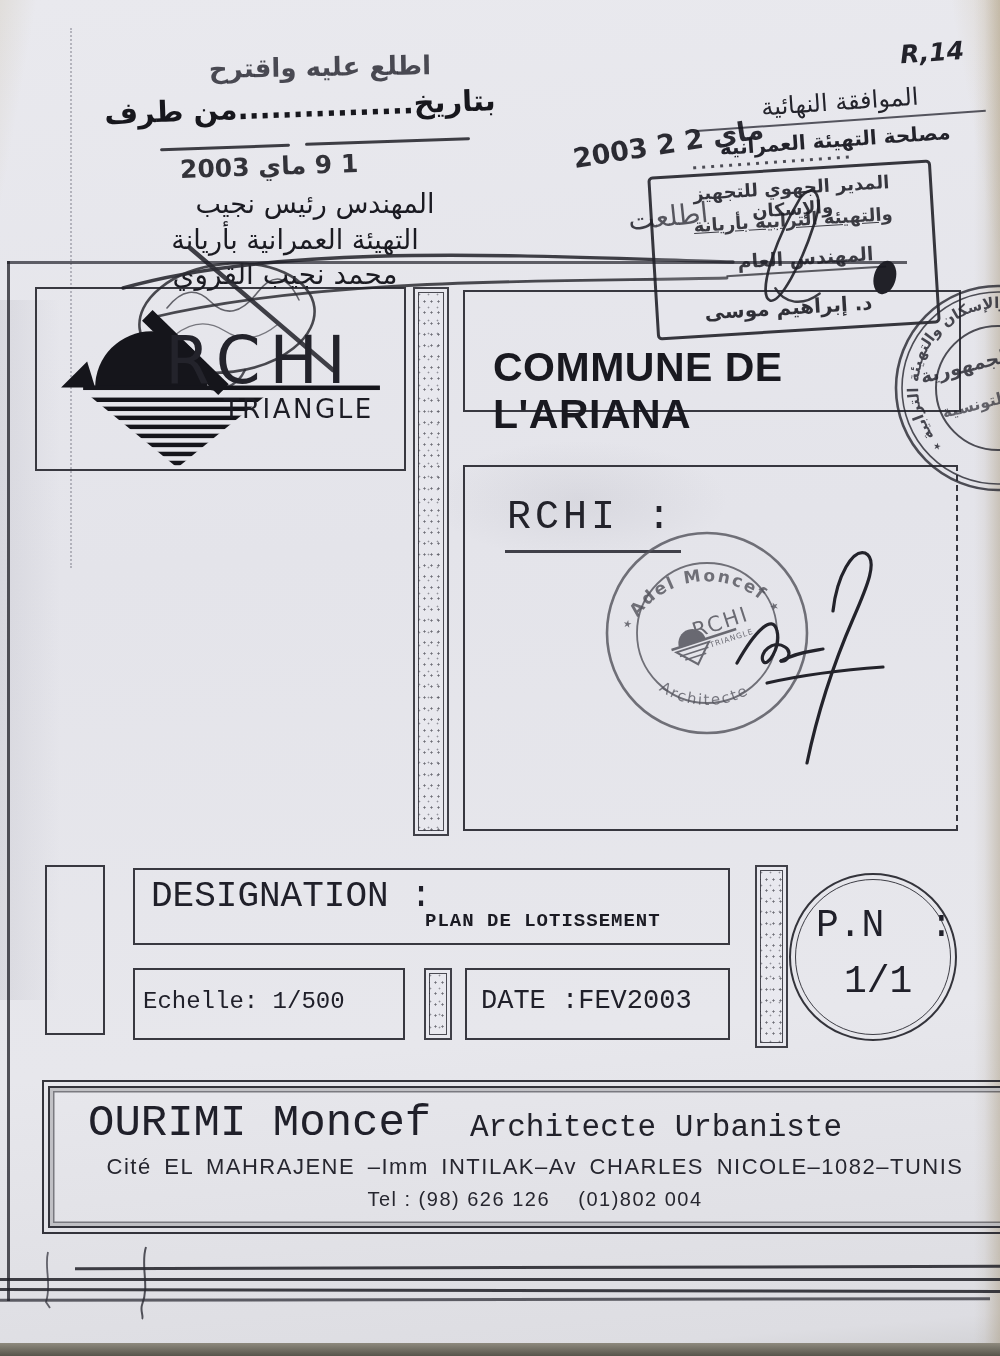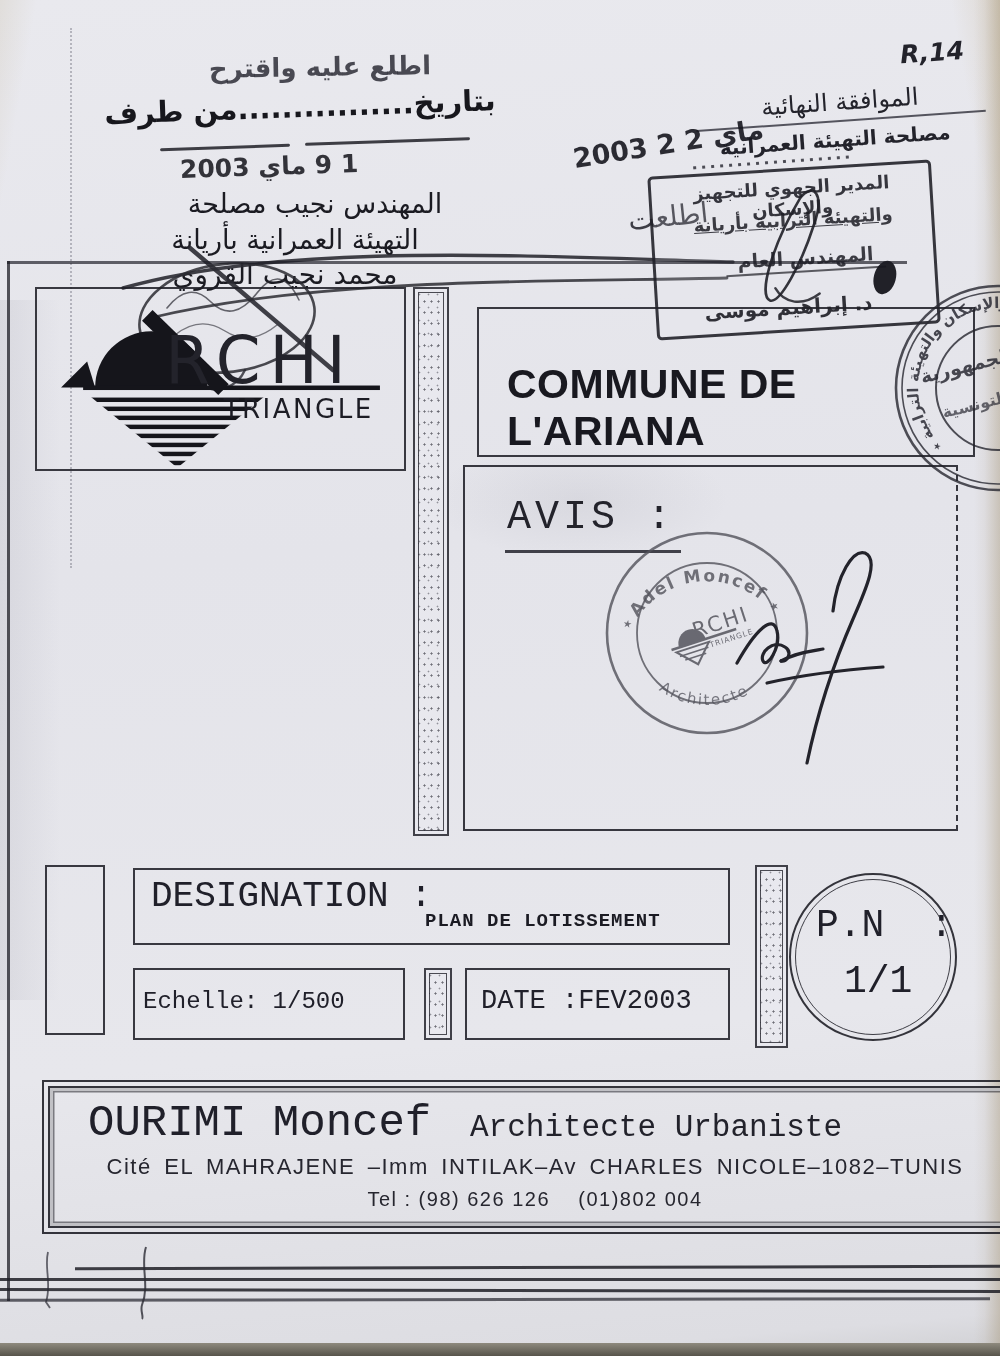--- a/index.html
+++ b/index.html
@@ -46,21 +46,21 @@
   <div class="wrinkle" style="left:0;bottom:0;width:1000px;height:13px;background:linear-gradient(180deg,#8e8a7e,#57544b);"></div>
   <div class="wrinkle" style="left:430px;top:440px;width:300px;height:120px;background:radial-gradient(ellipse at center,rgba(110,110,125,.10),transparent 70%);"></div>
 
   <div class="abs" style="left:900px; top:38px; font-size:25px; font-style:italic; font-weight:bold; transform:rotate(-4deg); color:#23232b;">R,14</div>
 
   <div class="abs ar" style="left:155px; top:52px; width:330px; font-size:26px; font-weight:bold; color:rgba(38,38,48,.82); text-align:center; transform:rotate(-1deg);">اطلع عليه واقترح</div>
   <div class="abs ar" style="left:100px; top:90px; width:400px; font-size:29px; font-weight:bold; color:#17171d; text-align:center; transform:rotate(-2deg);">بتاريخ................من طرف</div>
   <div class="hline" style="left:160px; top:146px; width:130px; height:3px; transform:rotate(-2deg); border-radius:2px;"></div>
   <div class="hline" style="left:305px; top:140px; width:165px; height:3px; transform:rotate(-2deg); border-radius:2px;"></div>
   <div class="abs ar" style="left:180px; top:152px; font-size:25px; font-weight:bold; letter-spacing:2px; color:rgba(25,25,32,.88); transform:rotate(-2deg);">1 9 ماي 2003</div>
-  <div class="abs ar" style="left:150px; top:188px; width:330px; font-size:27px; color:#1b1b22; text-align:center;">المهندس نجيب مصلحة</div>
+  <div class="abs ar" style="left:150px; top:188px; width:330px; font-size:27px; color:#1b1b22; text-align:center;">المهندس رئيس نجيب</div>
   <div class="abs ar" style="left:105px; top:224px; width:380px; font-size:27px; color:#1b1b22; text-align:center;">التهيئة العمرانية بأريانة</div>
   <div class="abs ar" style="left:120px; top:258px; width:330px; font-size:28px; color:#1b1b22; text-align:center;">محمد نجيب القروي</div>
 
   <svg class="abs" style="left:95px; top:230px; width:660px; height:180px; overflow:visible;" viewBox="0 0 660 180">
     <g fill="none" stroke="#2b2b33" stroke-linecap="round">
       <ellipse cx="132" cy="88" rx="88" ry="54" stroke-width="2.6" opacity=".85" transform="rotate(-7 132 88)"></ellipse>
       <path d="M72,78 q22,-28 44,-6 t46,-9 t42,7" stroke-width="1.6" opacity=".7"></path>
       <path d="M80,105 q25,-20 50,-4 t52,-6" stroke-width="1.4" opacity=".6"></path>
       <path d="M95,18 L238,140" stroke-width="4.5" opacity=".9"></path>
       <path d="M28,58 C190,12 430,26 638,32" stroke-width="3.4" opacity=".9"></path>
@@ -125,26 +125,26 @@
       <line x1="110" y1="26" x2="186" y2="100" stroke="#15151b" stroke-width="15"></line>
       <text x="128" y="92" font-size="64" letter-spacing="9" fill="#23232b" font-family="Liberation Sans, DejaVu Sans, sans-serif" transform="scale(1,1.02)">RCHI</text>
       <text x="186" y="128" font-size="26" letter-spacing="2.5" fill="#1c1c24" font-family="Liberation Sans, DejaVu Sans, sans-serif">TRIANGLE</text>
     </svg>
   </div>
 
   <div class="stipple" style="left:413px; top:287px; width:36px; height:549px;">
       <div></div>
     </div>
 
-  <div class="box" style="left:477px; top:290px; width:498px; height:150px;margin-top:17px;">
+  <div class="box" style="left:463px; top:290px; width:498px; height:122px;">
     <div class="abs sans" style="left:28px; top:52px; font-size:41px; font-weight:bold; letter-spacing:.5px; color:#191920;">COMMUNE DE L'ARIANA</div>
   </div>
 
   <div class="box" style="left:463px; top:465px; width:495px; height:366px; border-right-style:dashed;">
-    <div class="abs mono" style="left:40px; top:28px; font-size:40px; letter-spacing:4px; color:#23232b; border-bottom:3px solid rgba(35,35,45,.85); padding:0 6px 10px 2px;">AVIS :</div>
+    <div class="abs mono" style="left:40px; top:28px; font-size:40px; letter-spacing:4px; color:#23232b; border-bottom:3px solid rgba(35,35,45,.85); padding:0 6px 10px 2px;">RCHI :</div>
   </div>
 
   <svg class="abs" style="left:594px; top:520px; width:226px; height:226px;" viewBox="0 0 226 226">
     <g stroke="#52525b" fill="none" opacity=".8">
       <circle cx="113" cy="113" r="100" stroke-width="2.6"></circle>
       <circle cx="113" cy="113" r="70" stroke-width="1.8"></circle>
     </g>
     <defs>
       <path id="archRingTop" d="M 30,128 A 85,85 0 0 1 196,128"></path>
       <path id="archRingBottom" d="M 38,140 A 85,85 0 0 0 188,140"></path>

